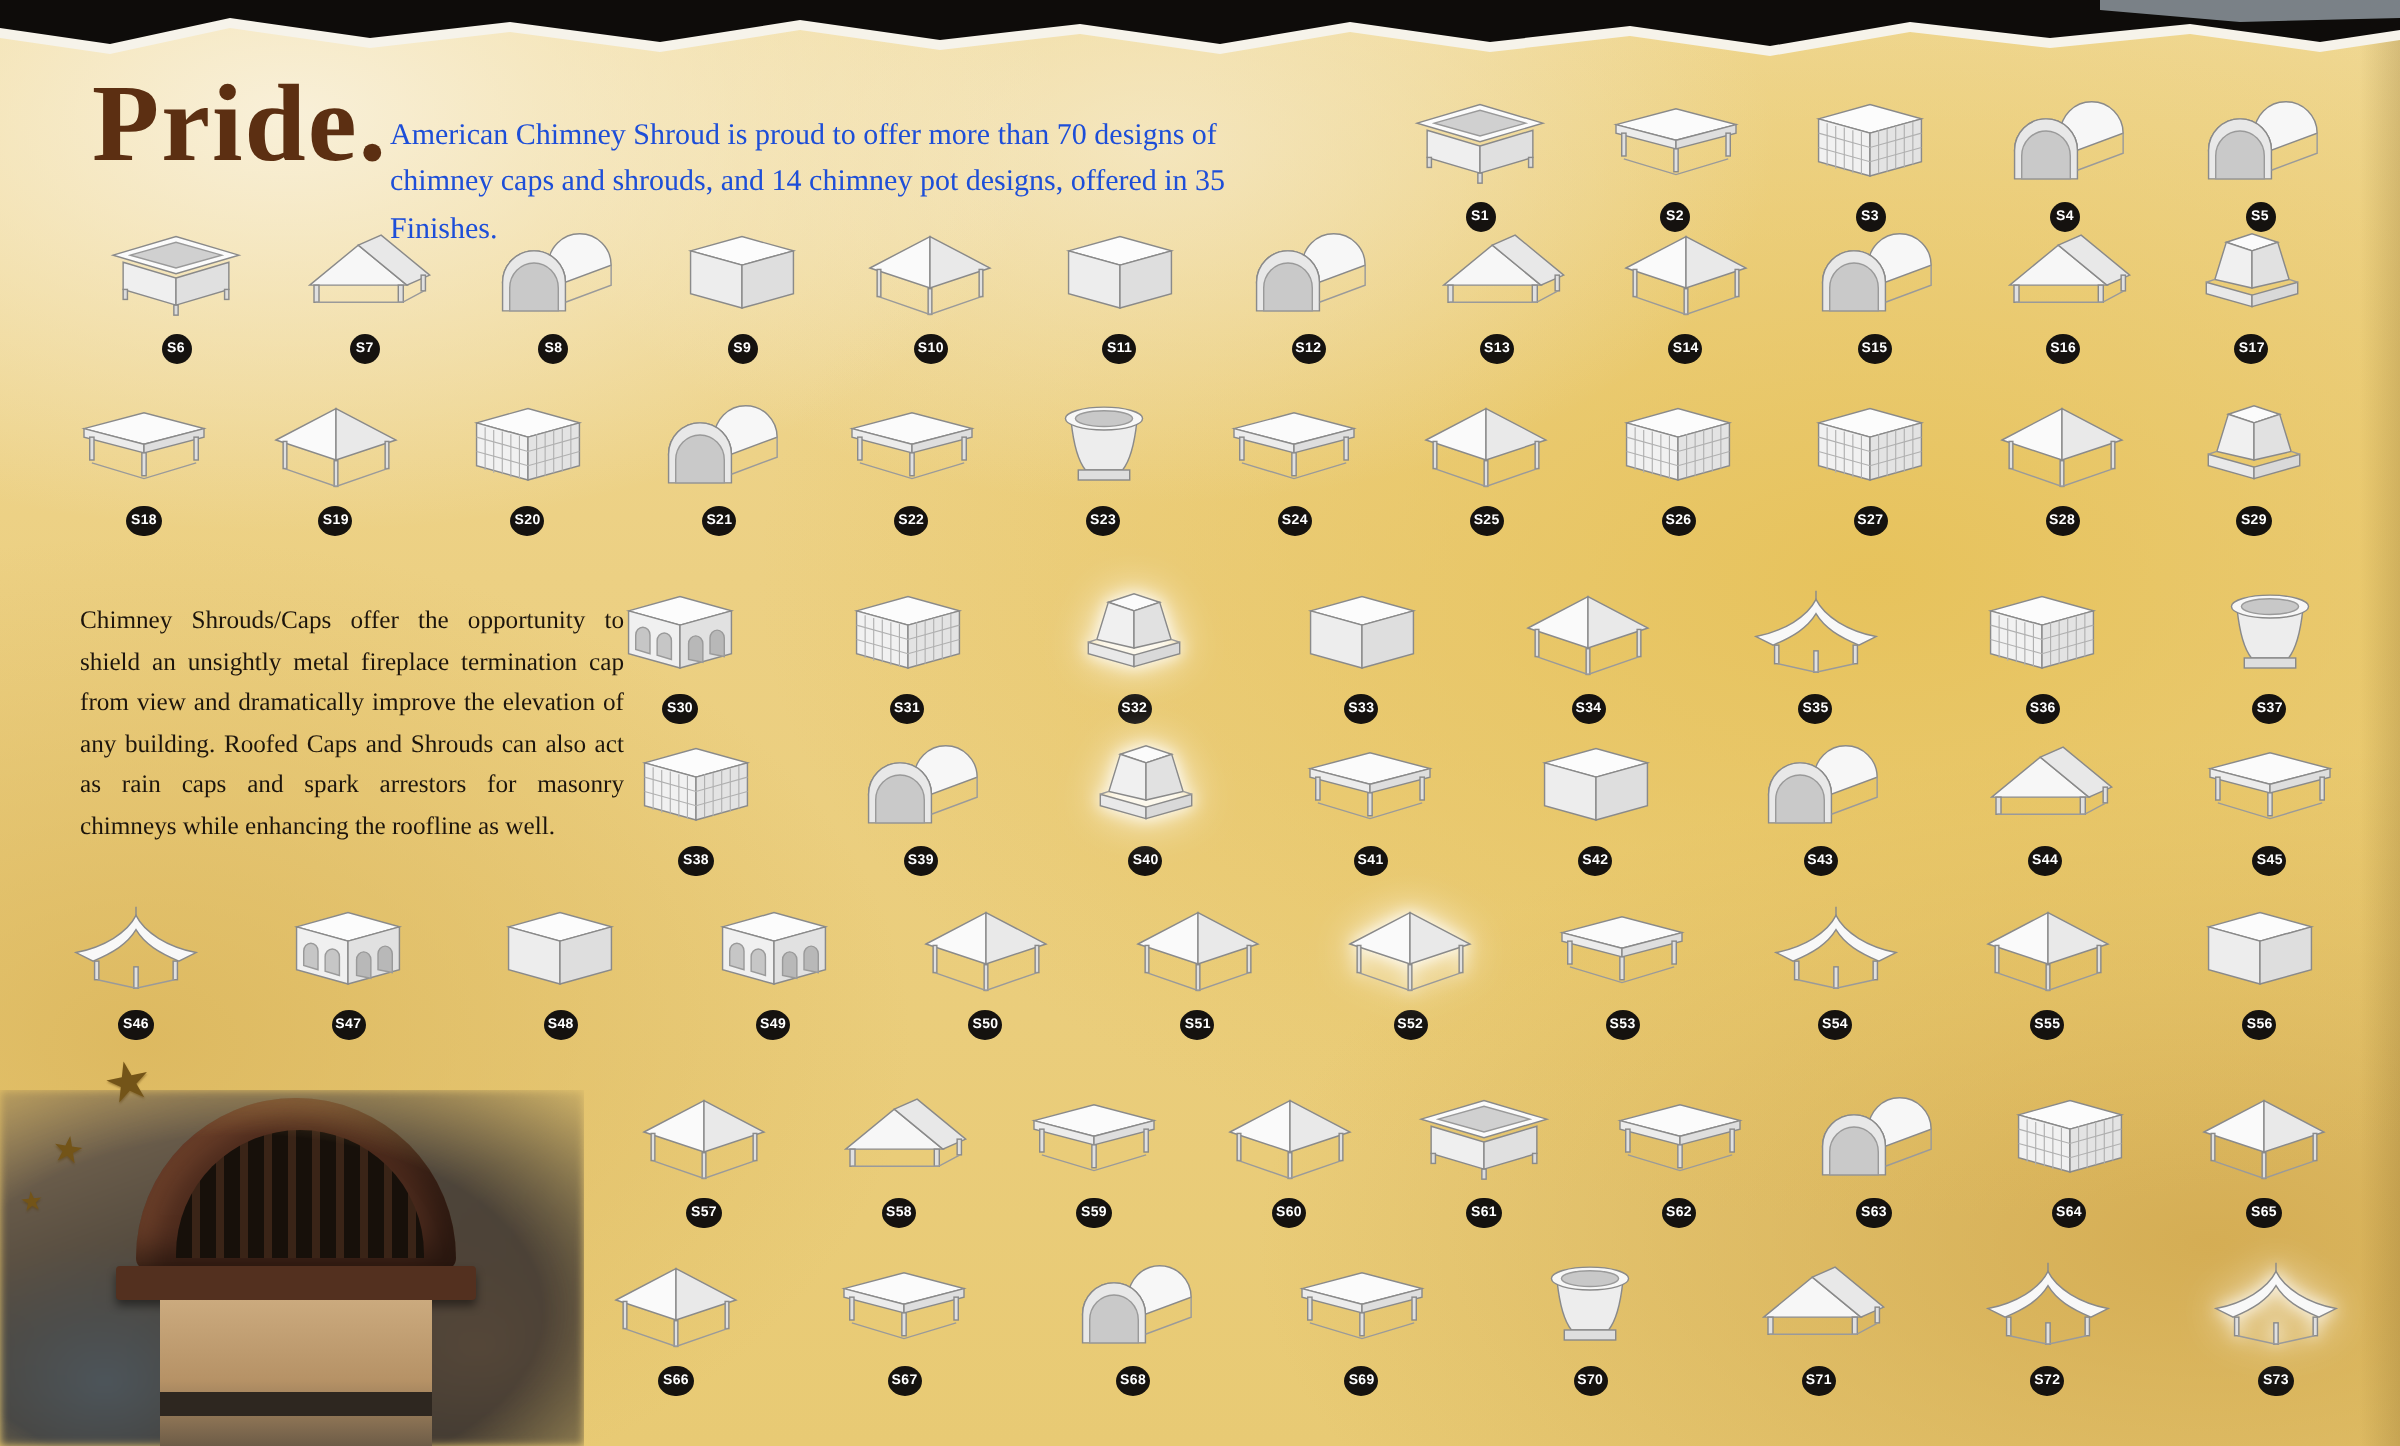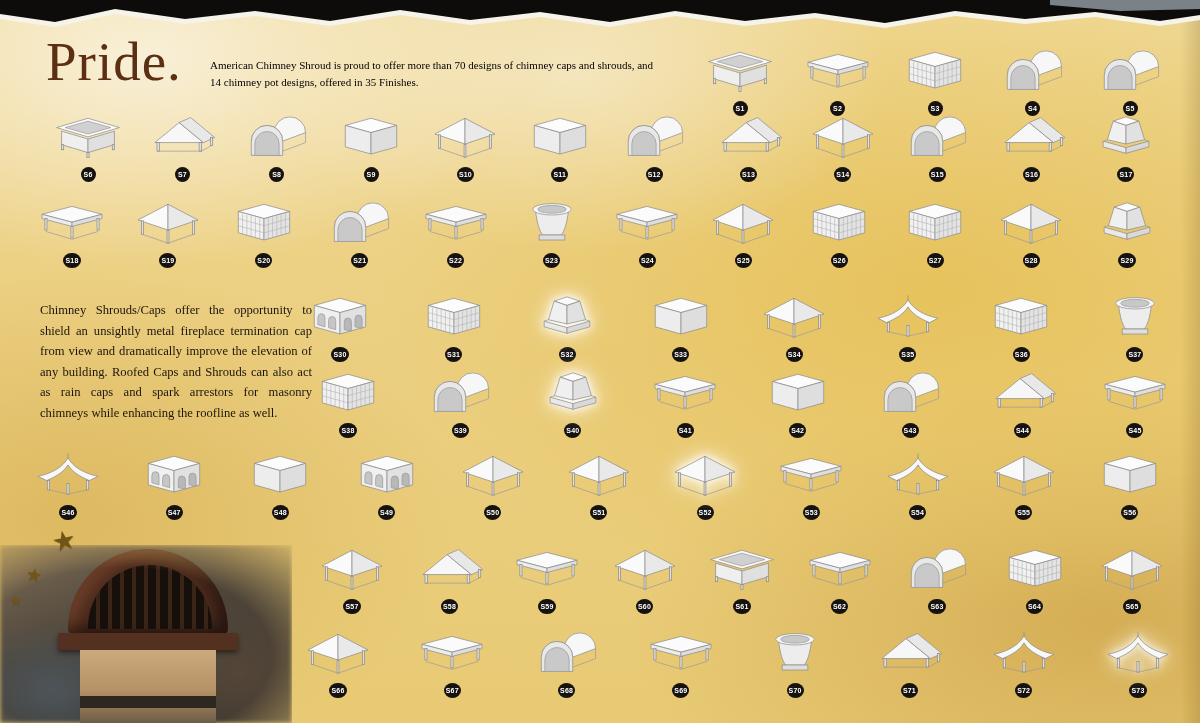--- a/index.html
+++ b/index.html
@@ -13,23 +13,23 @@
       radial-gradient(900px 520px at 78% 40%, rgba(230,193,88,.9), rgba(230,193,88,0) 62%),
       radial-gradient(820px 430px at 92% 86%, rgba(209,168,78,.85), rgba(209,168,78,0) 58%),
       radial-gradient(640px 420px at 6% 72%, rgba(219,182,92,.85), rgba(219,182,92,0) 60%),
       linear-gradient(180deg,#f0d996 0%, #ecd083 40%, #e8ca74 100%);
   }
   .torn{position:absolute;top:0;left:0;width:1200px;height:48px;z-index:6;pointer-events:none}
   .edge-shade{position:absolute;right:0;top:0;width:20px;height:100%;z-index:4;
     background:linear-gradient(90deg,transparent,rgba(118,88,30,.22))}
 
   .page-title{position:absolute;left:46px;top:34px;z-index:3;
-    font-size:55px;font-weight:normal;color:#5c2f12;letter-spacing:1px;line-height:1}
-  .intro{position:absolute;left:210px;top:57px;width:448px;z-index:3;
-    font-size:11px;line-height:1.55;color:#000000}
+    font-size:55px;font-weight:bold;color:#5c2f12;letter-spacing:1px;line-height:1}
+  .intro{position:absolute;left:195px;top:57px;width:448px;z-index:3;
+    font-size:15px;line-height:1.55;color:#1d4ed8}
   .body-copy{position:absolute;left:40px;top:300px;width:272px;z-index:3;
     font-size:12.6px;line-height:1.63;text-align:justify;color:#1d150c}
   .body-copy .lead{font-weight:normal}
 
   .catalog{position:absolute;inset:0;z-index:2}
   .row{position:absolute;display:flex;justify-content:space-between;align-items:flex-end}
   .row-1{left:700px;top:48px;width:470px}
   .row-2{left:48px;top:114px;width:1118px}
   .row-3{left:32px;top:200px;width:1135px}
   .row-4{left:300px;top:294px;width:875px}

